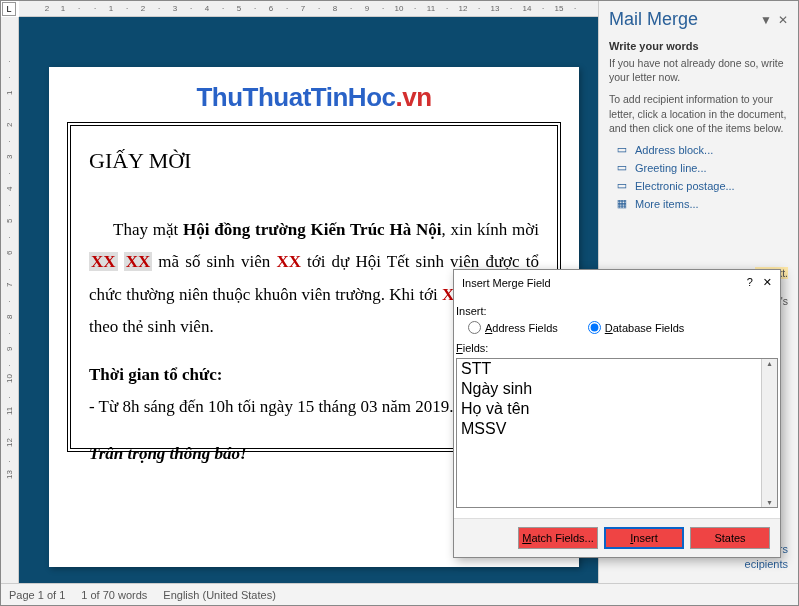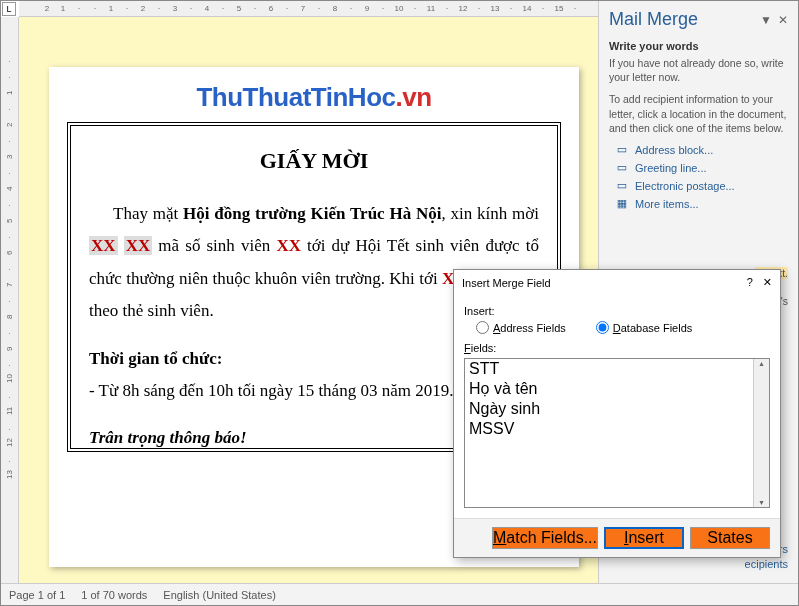--- a/index.html
+++ b/index.html
@@ -2,26 +2,26 @@
 <html><head>
 <meta charset="utf-8">
 <style>
 *{box-sizing:border-box;margin:0;padding:0}
 body{font-family:"Segoe UI",Tahoma,sans-serif;font-size:11px;background:#fff;width:799px;height:606px;overflow:hidden;position:relative;border:1px solid #888}
 .ruler-h{position:absolute;top:0;left:18px;right:200px;height:16px;background:#f0f0f0;border-bottom:1px solid #ccc;font-size:8px;color:#666;display:flex;align-items:center;overflow:hidden;padding-left:20px}
 .ruler-h span{display:inline-block;width:32px;text-align:center;flex-shrink:0}
 .ruler-v{position:absolute;top:16px;left:0;width:18px;bottom:22px;background:#f0f0f0;border-right:1px solid #ccc;font-size:8px;color:#666;display:flex;flex-direction:column;align-items:center;overflow:hidden;padding-top:30px}
 .ruler-v span{display:block;height:32px;writing-mode:vertical-rl;transform:rotate(180deg)}
 .tab-l{position:absolute;top:1px;left:1px;width:14px;height:14px;border:1px solid #999;font-size:9px;text-align:center;line-height:12px;background:#fff}
-.doc-area{position:absolute;top:16px;left:18px;right:200px;bottom:22px;background:#fef9c3;overflow:hidden}
+.doc-area{position:absolute;top:16px;left:18px;right:200px;bottom:22px;background:#0c4a6e;overflow:hidden}
 .page{position:absolute;top:50px;left:30px;width:530px;height:500px;background:#fff;box-shadow:2px 2px 6px rgba(0,0,0,0.3);padding:55px 18px}
 .wm{position:absolute;top:15px;left:0;right:0;text-align:center;font-size:26px;font-weight:700;font-family:Arial;color:#2962c7;letter-spacing:-0.5px}
 .wm .red{color:#d32f2f}
 .frame{border:4px double #000;padding:22px 18px;font-family:"Times New Roman",serif;color:#000;height:330px}
-.frame h1{text-align:center;font-size:22px;font-weight:700;margin-bottom:24px}
+.frame h1{text-align:left;font-size:22px;font-weight:400;margin-bottom:40px}
 .frame p{font-size:17px;line-height:1.9;text-align:justify}
 .frame .indent{text-indent:24px}
 .xx{background:#ddd;color:#b00;font-weight:700;padding:0 2px}
 .xxr{color:#b00;font-weight:700}
 .frame .b{font-weight:700}
 .frame .sig{font-style:italic;font-weight:700;margin-top:14px}
 .pane{position:absolute;top:0;right:0;width:200px;bottom:22px;background:#f3f3f3;border-left:1px solid #ccc;padding:8px 10px;font-size:11px;color:#444}
 .pane-h{display:flex;justify-content:space-between;align-items:center;margin-bottom:10px}
 .pane-h h2{color:#2a6099;font-size:18px;font-weight:400}
 .pane-h .ctl{display:flex;gap:6px;color:#666}
@@ -32,33 +32,33 @@
 .pane .lnk .ic{width:14px;height:14px;display:inline-flex;align-items:center;justify-content:center;font-size:11px}
 .pane .cut{color:#555;font-size:10.5px;line-height:1.35;margin-top:6px}
 .pane .bot{position:absolute;bottom:10px;right:10px;color:#2a6099;font-size:11px}
 .pane .bot div{margin:3px 0;text-align:right}
 .status{position:absolute;bottom:0;left:0;right:0;height:22px;background:#f3f3f3;border-top:1px solid #ccc;display:flex;align-items:center;padding:0 8px;font-size:11px;color:#555;gap:16px}
 .dialog{position:absolute;top:268px;left:452px;width:328px;background:#fff;border:1px solid #888;box-shadow:3px 3px 10px rgba(0,0,0,0.3);font-size:11px}
 .dlg-t{display:flex;justify-content:space-between;align-items:center;padding:6px 8px;background:#fff}
 .dlg-t span{font-size:11px}
 .dlg-t .cls{display:flex;gap:10px;font-size:13px}
 .dlg-t .cls span{cursor:pointer}
-.dlg-b{padding:6px 10px 10px}
+.dlg-b{padding:6px 2px 10px}
 .dlg-b .row{margin:4px 0}
 .dlg-b .radios{display:flex;gap:30px;margin:4px 0 8px;padding-left:12px}
 .dlg-b .radios label{display:flex;align-items:center;gap:4px;cursor:pointer}
 .dlg-b .radios input{margin:0}
 .dlg-b .list{border:1px solid #888;height:150px;background:#fff;overflow:auto;position:relative}
 .dlg-b .list .sb{position:absolute;right:0;top:0;bottom:0;width:16px;background:#f0f0f0;border-left:1px solid #ccc}
 .dlg-b .list .sb::before{content:"▴";position:absolute;top:0;left:0;right:0;text-align:center;font-size:8px;color:#666}
 .dlg-b .list .sb::after{content:"▾";position:absolute;bottom:0;left:0;right:0;text-align:center;font-size:8px;color:#666}
 .dlg-b .list .itm{padding:1px 4px;font-size:16px;cursor:pointer}
 .dlg-b .list .itm.sel{background:#0a64c8;color:#fff}
 .dlg-f{display:flex;justify-content:flex-end;gap:6px;padding:8px 10px;border-top:1px solid #ddd;background:#f3f3f3}
-.dlg-f button{min-width:80px;height:22px;font-size:16px;background:#f97316;border:1px solid #999;cursor:pointer}
+.dlg-f button{min-width:80px;height:22px;font-size:11px;background:#ef4444;border:1px solid #999;cursor:pointer}
 .dlg-f button.pri{border:2px solid #0a64c8}
 .u{text-decoration:underline}
 </style>
 </head>
 <body>
 
 <div class="tab-l">L</div>
 <div class="ruler-h" id="rh">
     <span style="width: 16px;">2</span>
     <span style="width: 16px;">1</span>
@@ -198,22 +198,22 @@
           <span><span class="u">A</span>ddress Fields</span>
         </label>
       <label>
           <input type="radio" name="ins" checked="" style="">
           <span><span class="u">D</span>atabase Fields</span>
         </label>
     </div>
     <div class="row"><span class="u">F</span>ields:</div>
     <div class="list" id="flist">
       <div class="itm">STT</div>
+        <div class="itm">Ngày sinh</div>
         <div class="itm">Họ và tên</div>
-        <div class="itm">Ngày sinh</div>
         <div class="itm">MSSV</div>
         <div class="sb"></div>
     </div>
   </div>
   <div class="dlg-f">
     <button><span class="u">M</span>atch Fields...</button>
     <button class="pri"><span class="u">I</span>nsert</button>
     <button>States</button>
   </div>
 </div>

